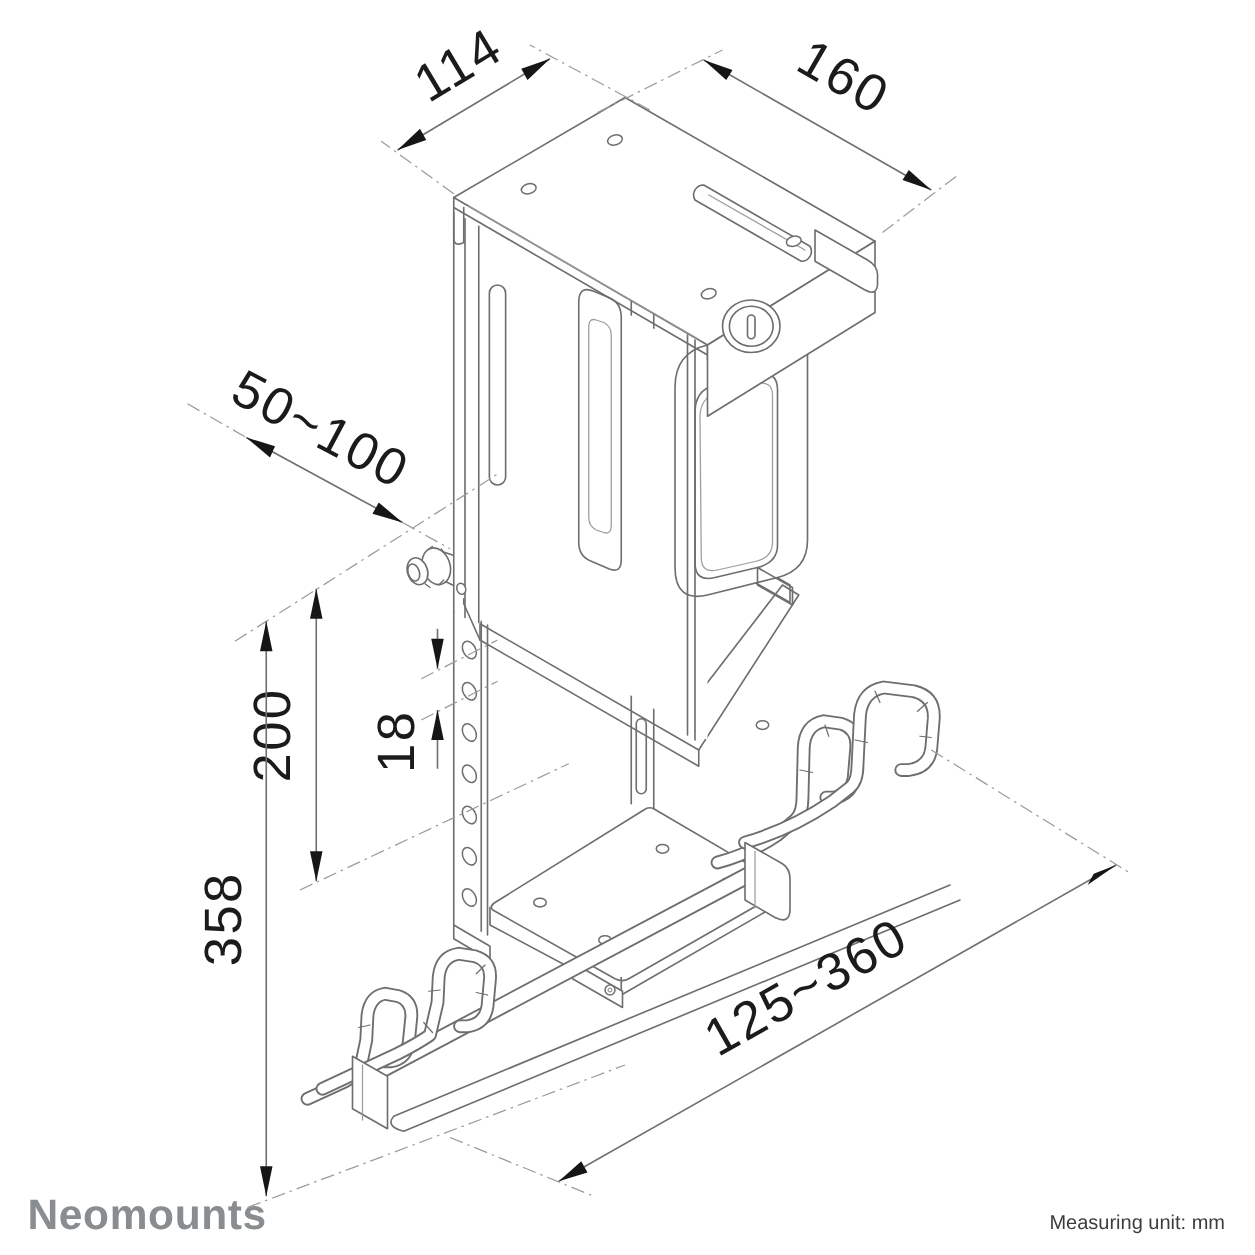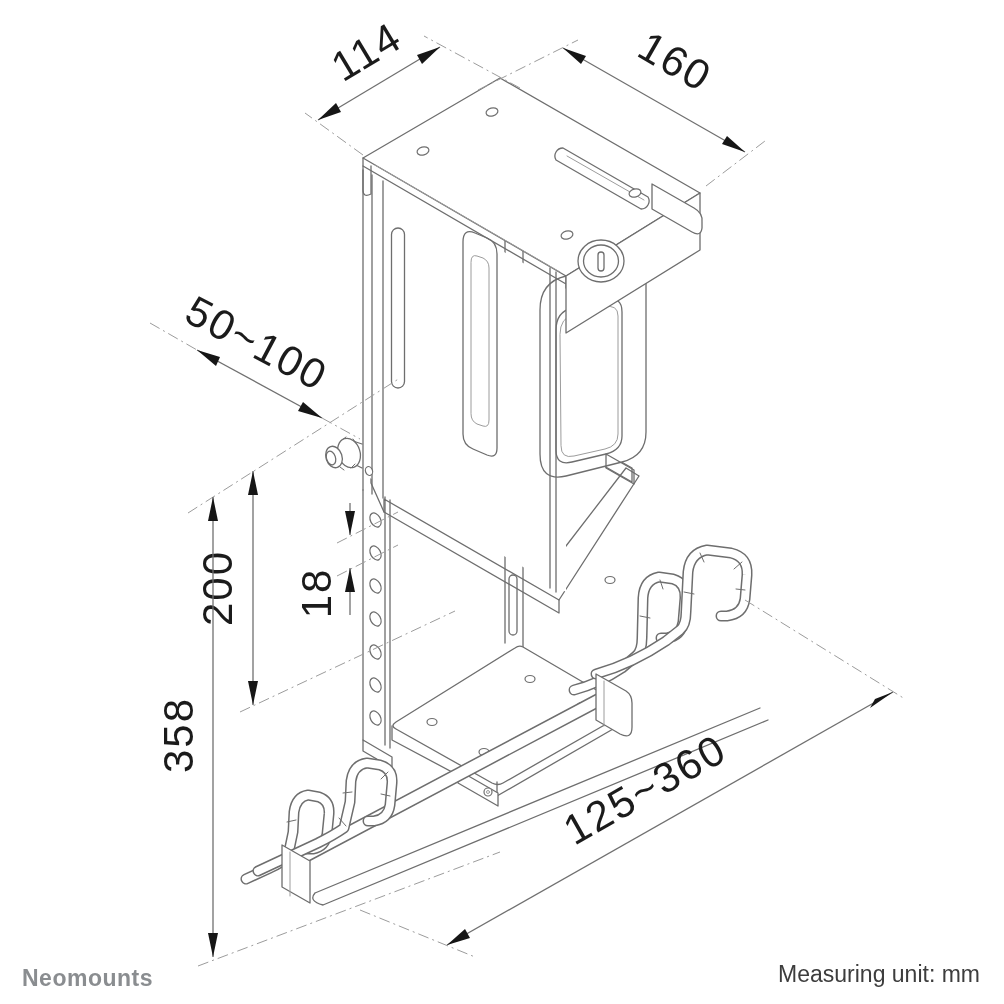--- a/index.html
+++ b/index.html
@@ -22,22 +22,22 @@
   .rail-o{fill:none;stroke:var(--line);stroke-width:14;stroke-linecap:round;}
   .rail-i{fill:none;stroke:#fff;stroke-width:11;stroke-linecap:round;}
   .tick{fill:none;stroke:var(--line);stroke-width:1;stroke-linecap:round;}
   
   .dimline{fill:none;stroke:#707070;stroke-width:1.3;}
   .ext{fill:none;stroke:var(--line-light);stroke-width:1;stroke-dasharray:11 4 2 4;}
   .ah{fill:var(--arrow);stroke:none;}
   .dimtext{fill:var(--dim);font-family:"Liberation Sans",sans-serif;font-size:42px;
            letter-spacing:2px;text-anchor:middle;}
   .brand{position:absolute;left:22px;bottom:12px;color:var(--logo);
-         font-size:23px;font-weight:bold;letter-spacing:.5px;text-align:center;}
-  .munit{position:absolute;right:24px;bottom:16px;color:var(--footer);font-size:23px;}
+         font-size:34px;font-weight:bold;letter-spacing:.5px;text-align:center;}
+  .munit{position:absolute;right:24px;bottom:16px;color:var(--footer);font-size:16px;}
 </style>
 </head>
 <body>
 
 <div class="stage">
 <svg width="1004" height="1004" viewBox="0 0 1004 1004">
   <defs>
     <path id="hookR1" d="M596,674 Q632,664 666,641 L680,630 Q686,625 686,612 L688,572 Q690,553 707,550 L731,553 Q748,557 747,575 L745,599 Q743,614 727,616 L721,616"></path>
     <path id="hookR2" d="M574,690 Q598,684 622,668 L636,656 Q642,651 642,638 L643,598 Q644,580 659,577 L673,579 Q686,583 685,598 L683,622 Q681,636 667,638 L661,638"></path>
     <path id="hookL1" d="M258,871 L318,843 Q334,835 344,828 L350,802 L351,781 Q353,765 367,763 L380,765 Q393,769 392,783 L390,805 Q388,819 374,821 L368,821"></path>

